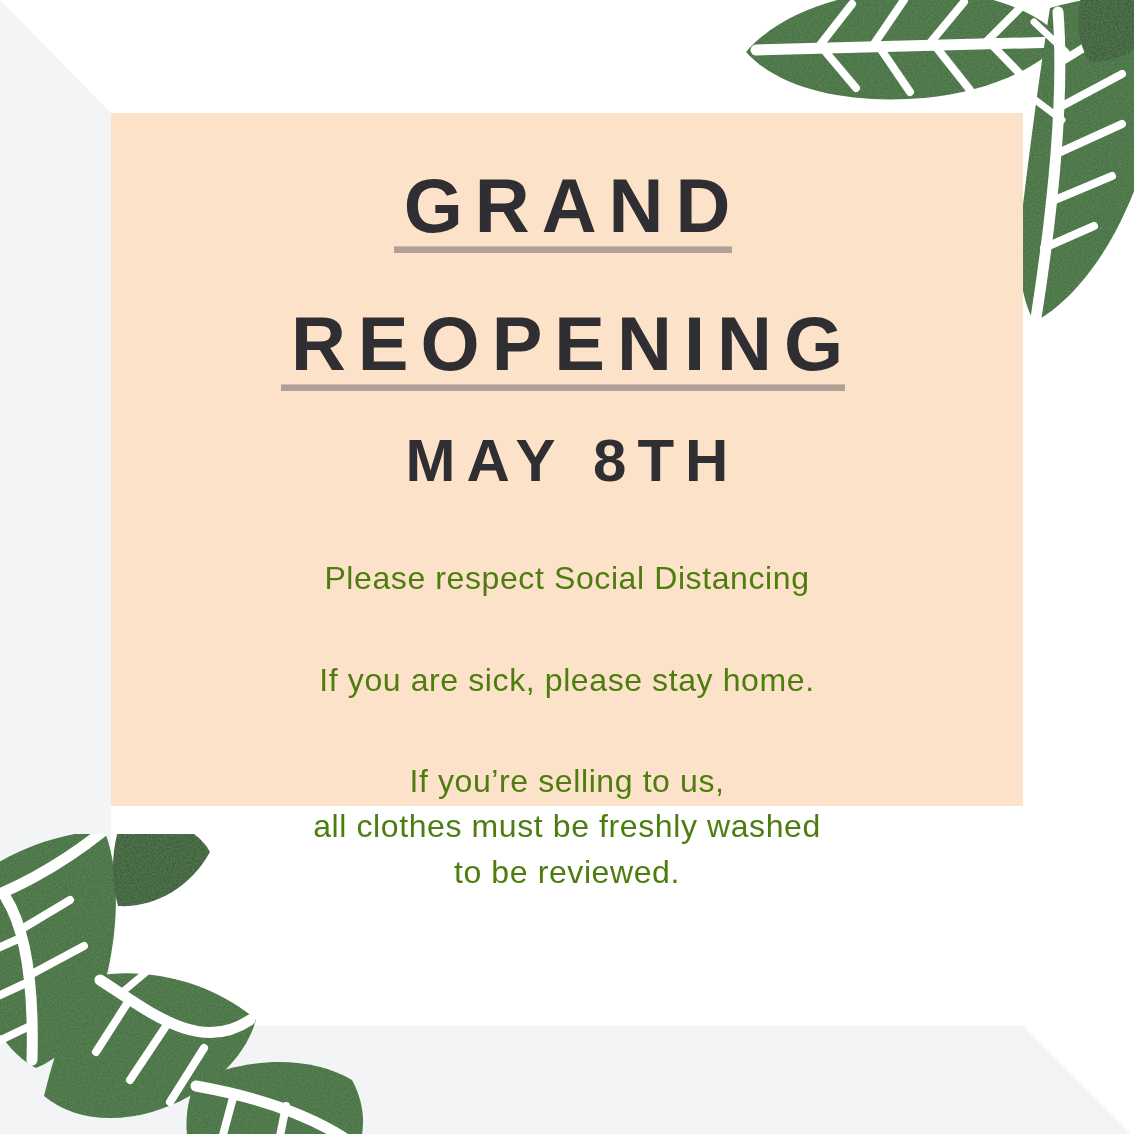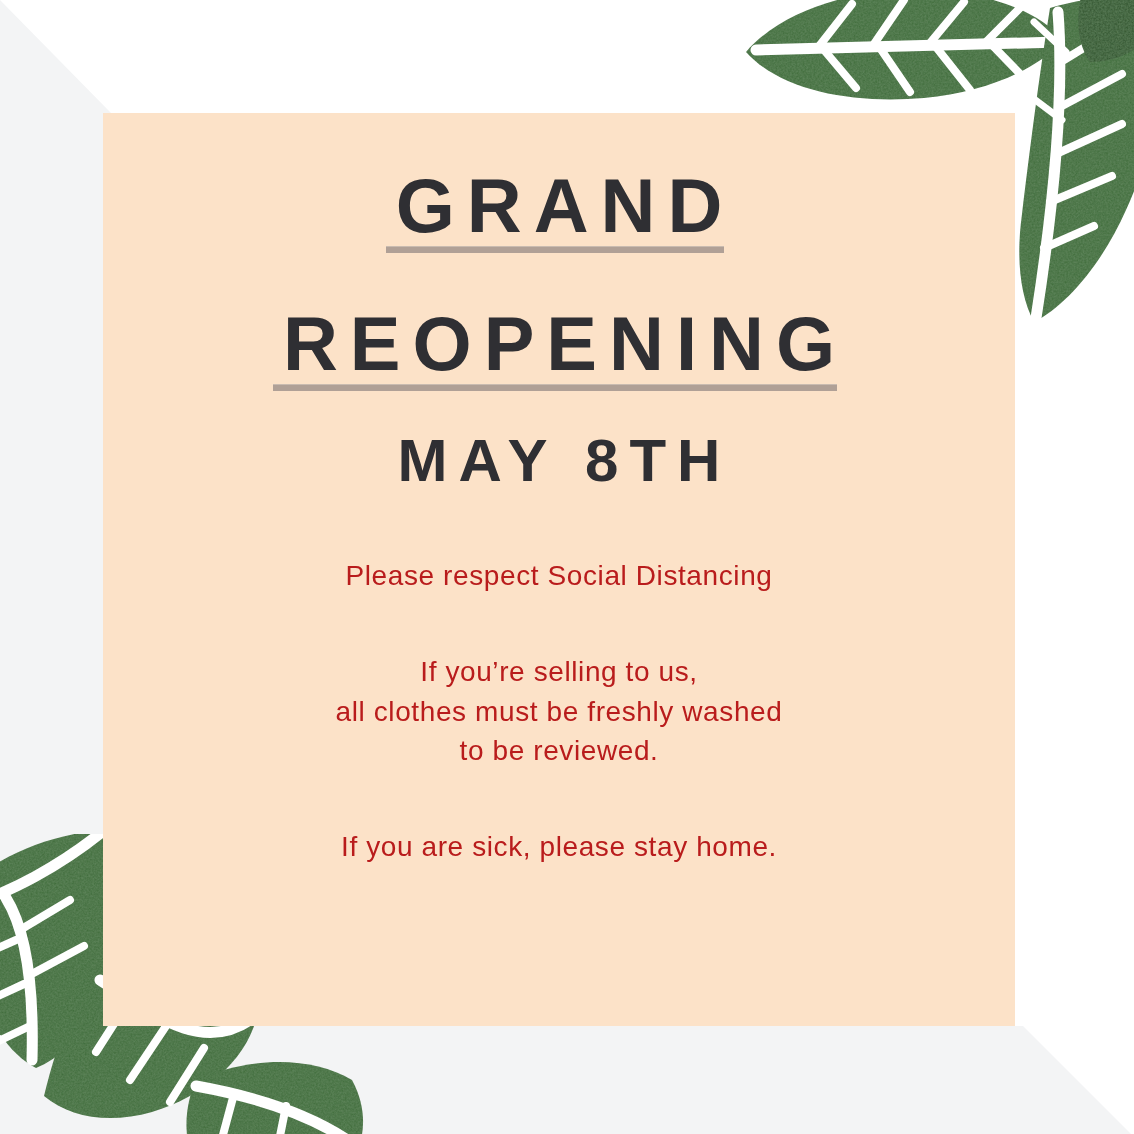--- a/index.html
+++ b/index.html
@@ -37,24 +37,24 @@
     left: 0;
     top: 1026px;
     width: 1134px;
     height: 108px;
     clip-path: polygon(0 0, 1023px 0, 1131px 108px, 0 108px);
   }
 
   
   #card {
     position: absolute;
-    left: 103px;
+    left: 111px;
     top: 113px;
     width: 912px;
-    height: 913px;
+    height: 693px;
     background: #fce2c8;
     box-sizing: border-box;
   }
 
   .card-inner {
     position: absolute;
     left: 0;
     top: 0;
     width: 100%;
     height: 100%;
@@ -107,24 +107,24 @@
     text-indent: 11px;
     line-height: 1.05;
     white-space: nowrap;
   }
 
   
   .body-block {
     margin-top: 64px;
     width: 100%;
     text-align: center;
-    color: #b91c1c;
+    color: #4d7c0f;
     font-family: "Liberation Sans", sans-serif;
     font-weight: 400;
-    font-size: 28px;
+    font-size: 32px;
     letter-spacing: 0.6px;
     line-height: 1.42;
   }
 
   .body-para { margin: 0; }
   .body-para + .body-para { margin-top: 56px; }
 
   
   .leaf-layer {
     position: absolute;
@@ -275,26 +275,26 @@
 
         <div class="date-line">MAY 8TH</div>
       </div>
 
       <div class="body-block">
         <p class="body-para">
           <span>Please respect Social Distancing</span>
         </p>
 
         <p class="body-para">
+          <span>If you are sick, please stay home.</span>
+        </p>
+
+        <p class="body-para">
           <span>If you’re selling to us,</span><br>
           <span>all clothes must be freshly washed</span><br>
           <span>to be reviewed.</span>
         </p>
-
-        <p class="body-para">
-          <span>If you are sick, please stay home.</span>
-        </p>
       </div>
 
     </div>
   </div>
 
 </div>
 
 </body></html>

